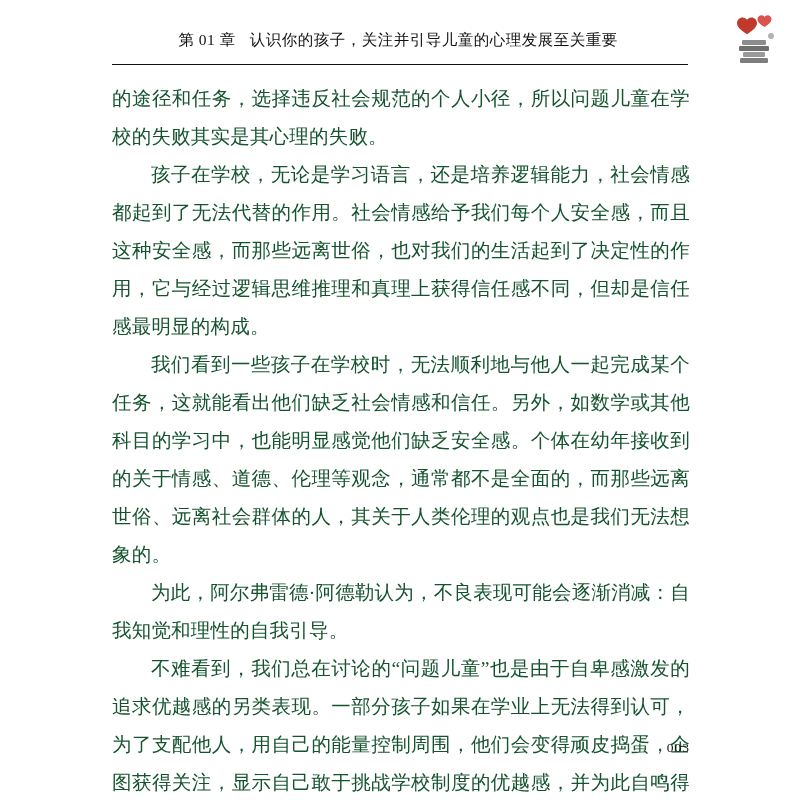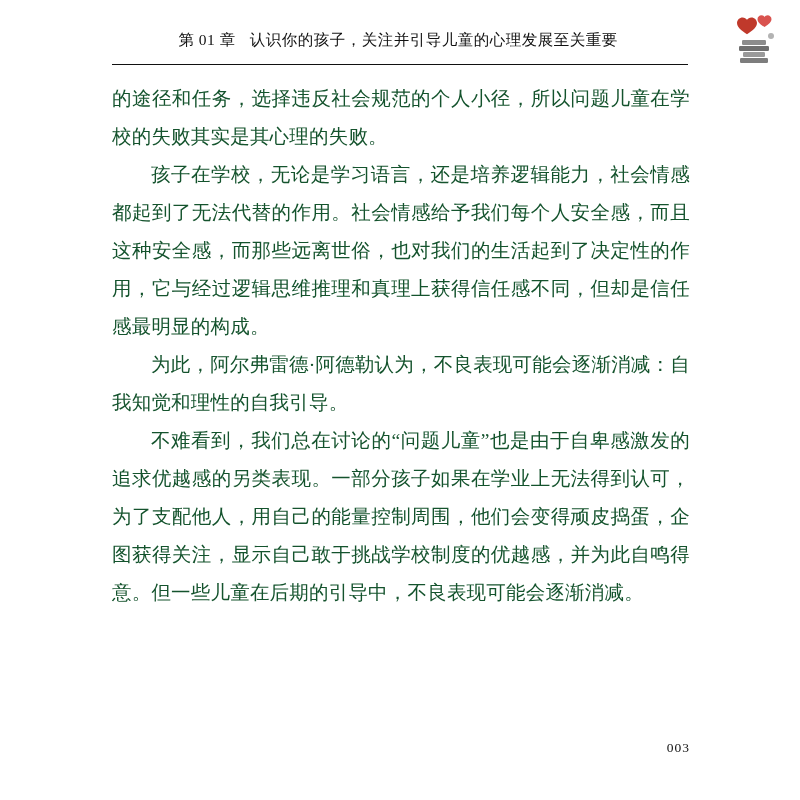--- a/index.html
+++ b/index.html
@@ -110,20 +110,21 @@
       <rect x="15" y="36" width="30" height="5" rx="1.2" fill="#6f6f6f"></rect>
       <rect x="19" y="42" width="22" height="5" rx="1.2" fill="#9a9a9a"></rect>
       <rect x="16" y="48" width="28" height="5" rx="1.2" fill="#7d7d7d"></rect>
       <circle cx="47" cy="26" r="3" fill="#b3b3b3"></circle>
     </svg>
   </div>
 
   <div class="content">
     <p class="para">的途径和任务，选择违反社会规范的个人小径，所以问题儿童在学校的失败其实是其心理的失败。</p>
     <p class="para indent">孩子在学校，无论是学习语言，还是培养逻辑能力，社会情感都起到了无法代替的作用。社会情感给予我们每个人安全感，而且这种安全感，而那些远离世俗，也对我们的生活起到了决定性的作用，它与经过逻辑思维推理和真理上获得信任感不同，但却是信任感最明显的构成。</p>
+    <p class="para indent">我们看到一些孩子在学校时，无法顺利地与他人一起完成某个任务，这就能看出他们缺乏社会情感和信任。另外，如数学或其他科目的学习中，也能明显感觉他们缺乏安全感。个体在幼年接收到的关于情感、道德、伦理等观念，通常都不是全面的，而那些远离世俗、远离社会群体的人，其关于人类伦理的观点也是我们无法想象的。</p>
     <p class="para indent">为此，阿尔弗雷德·阿德勒认为，不良表现可能会逐渐消减：自我知觉和理性的自我引导。</p>
     <p class="para indent">不难看到，我们总在讨论的“问题儿童”也是由于自卑感激发的追求优越感的另类表现。一部分孩子如果在学业上无法得到认可，为了支配他人，用自己的能量控制周围，他们会变得顽皮捣蛋，企图获得关注，显示自己敢于挑战学校制度的优越感，并为此自鸣得意。但一些儿童在后期的引导中，不良表现可能会逐渐消减。</p>
 
   </div>
 
   <div class="folio">003</div>
 
 </div>
 
 </body></html>

